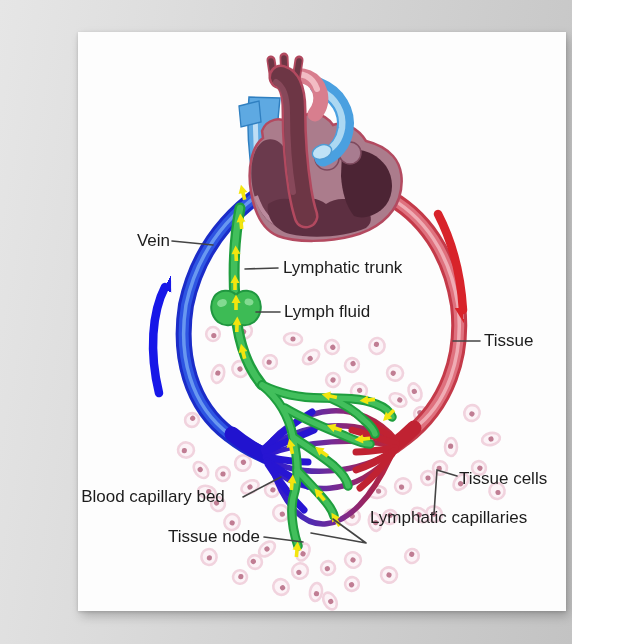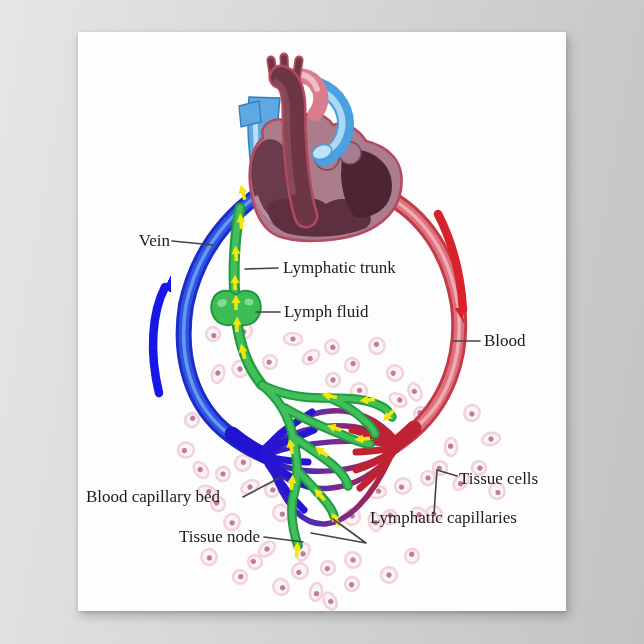--- a/index.html
+++ b/index.html
@@ -1,22 +1,21 @@
 <!DOCTYPE html>
 <html><head>
 <meta charset="utf-8">
 <style>
   html,body{margin:0;padding:0;}
   body{font-family:"Liberation Sans", sans-serif;}
   .stage{
     position:relative;
-    width:644px;height:644px;
+    width:572px;height:644px;
     background:linear-gradient(100deg,#e6e6e6 0%,#d6d6d6 45%,#c3c3c3 100%);
     overflow:hidden;
-    font-family:Liberation Serif, serif;
   }
   .poster{
     position:absolute;left:78px;top:32px;width:488px;height:579px;
     background:#fdfdfd;
     box-shadow:3px 5px 10px rgba(0,0,0,0.22), 0 1px 3px rgba(0,0,0,0.15);
   }
   svg.diagram{position:absolute;left:0;top:0;width:644px;height:644px;}
   .lbl{
     position:absolute;
     font-size:17px;line-height:20px;color:#1c1c1c;
@@ -412,18 +411,18 @@
       <path d="M243,497 L281,477"></path>
       <path d="M264,537 L303,542"></path>
       <path d="M457,476 L437,470 L434,514"></path>
       <path d="M366,543 L311,533 M366,543 L333,519"></path>
     </g>
   </svg>
 
   <div class="lbl r" id="lbl-vein">Vein</div>
   <div class="lbl" id="lbl-lymphatic-trunk">Lymphatic trunk</div>
   <div class="lbl" id="lbl-lymph-node">Lymph fluid</div>
-  <div class="lbl" id="lbl-artery">Blood</div>
+  <div class="lbl" id="lbl-artery">Tissue</div>
   <div class="lbl r" id="lbl-blood-capillary-bed">Blood capillary bed</div>
   <div class="lbl r" id="lbl-tissue-fluid">Tissue node</div>
   <div class="lbl" id="lbl-tissue-cells">Tissue cells</div>
   <div class="lbl" id="lbl-lymphatic-capillaries">Lymphatic capillaries</div>
 </div>
 
 </body></html>

